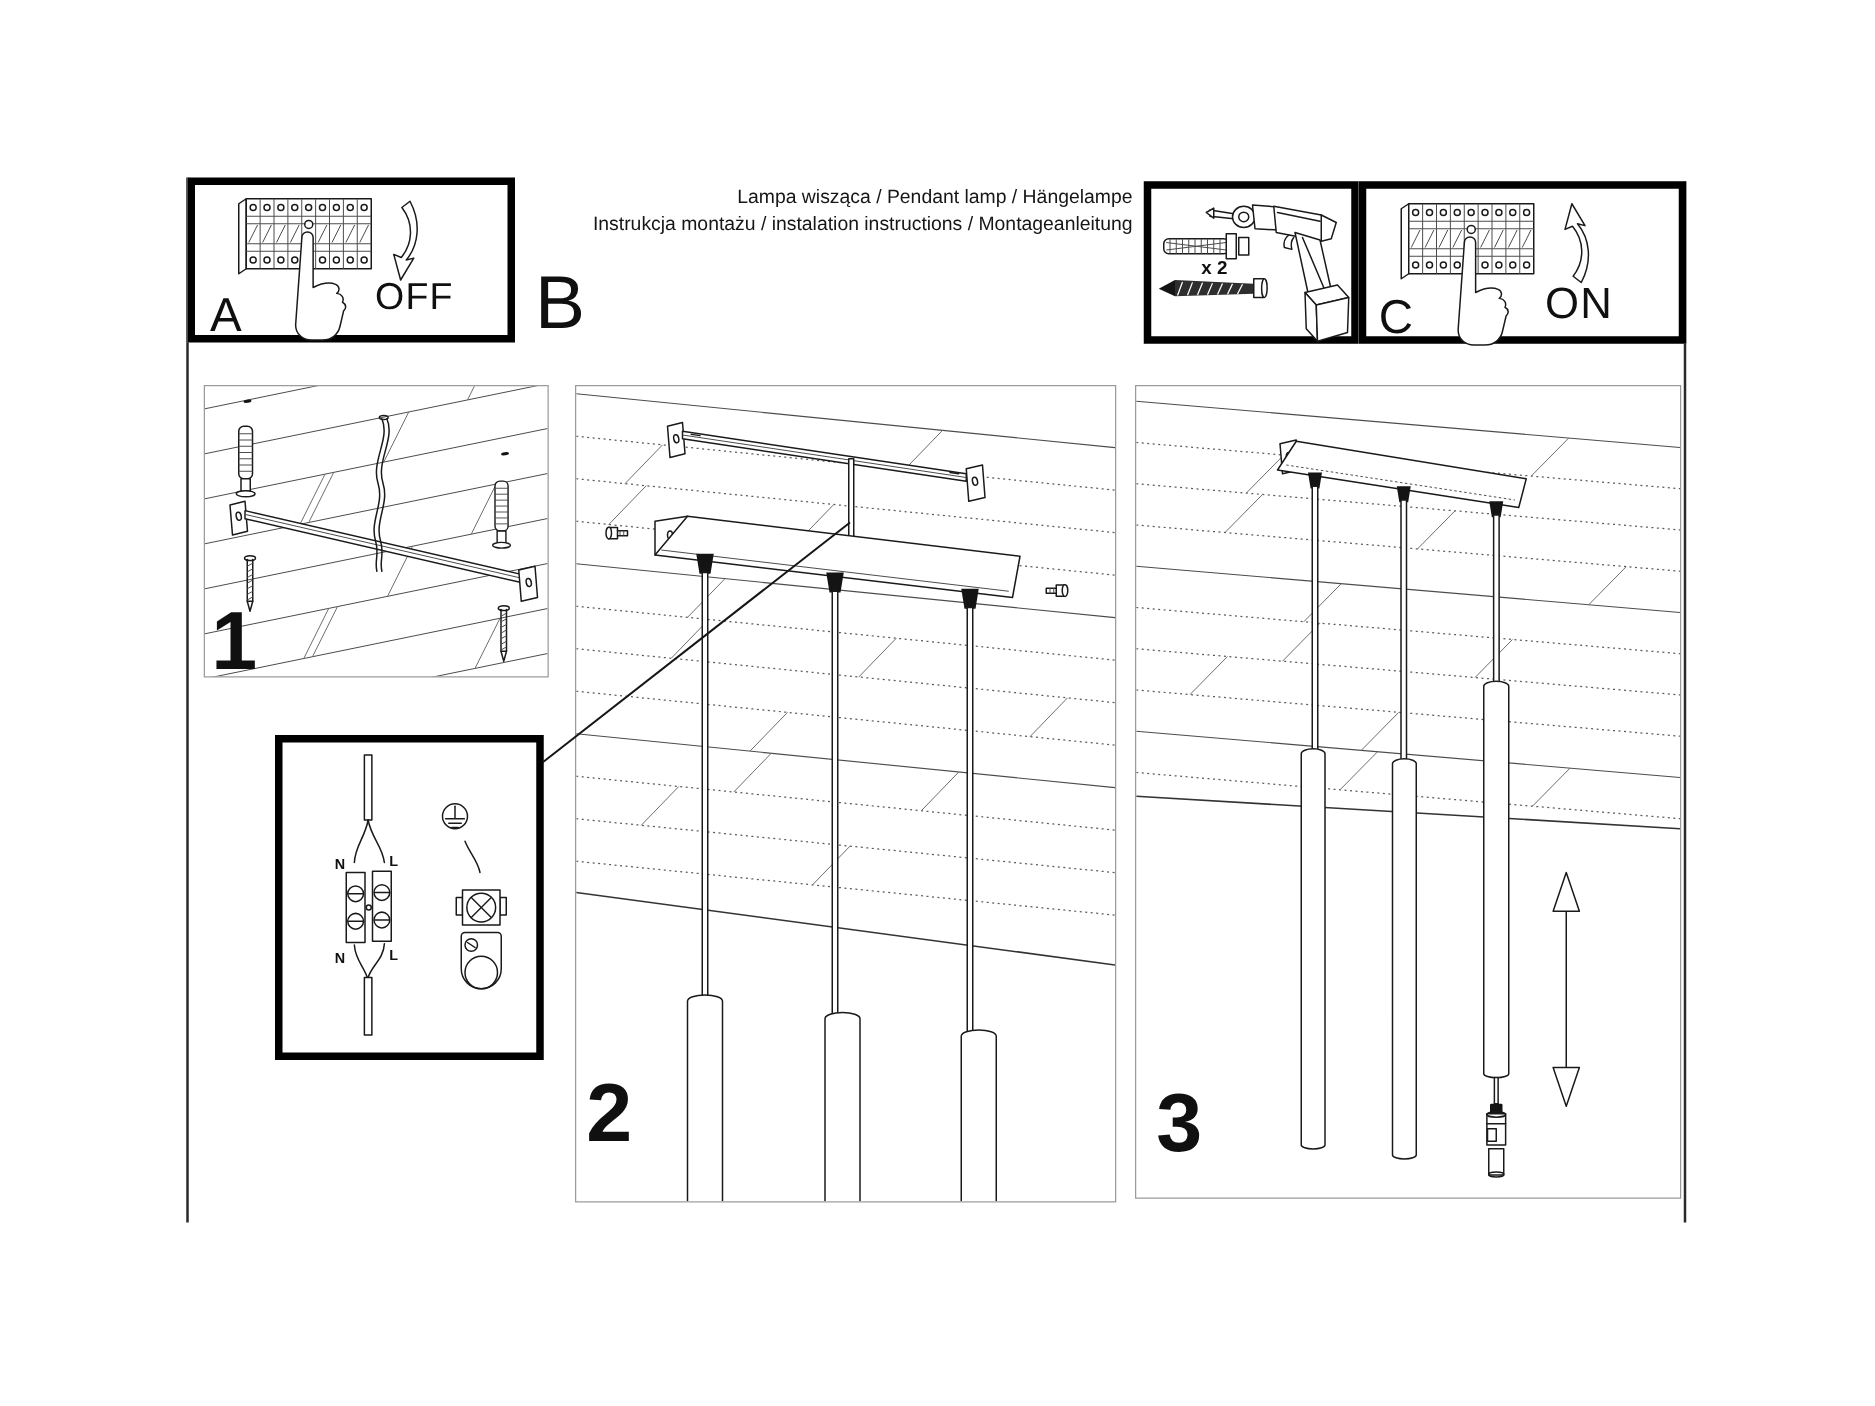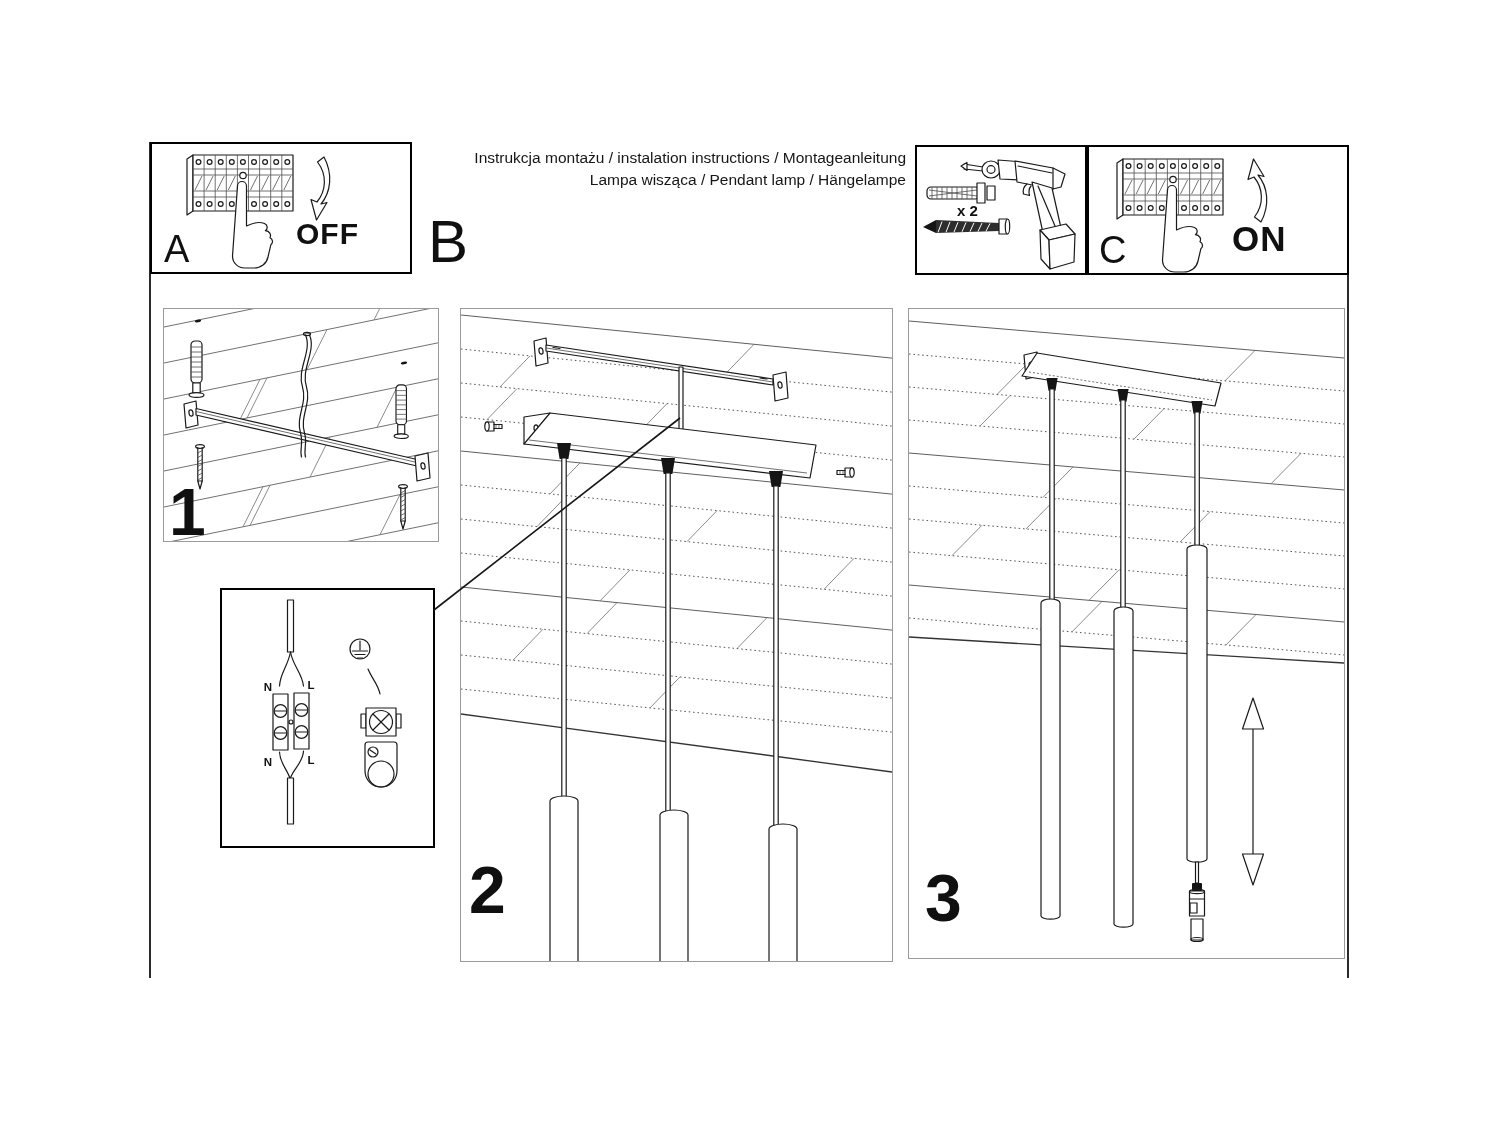--- a/index.html
+++ b/index.html
@@ -1,48 +1,48 @@
 <!DOCTYPE html>
 <html><head>
 <meta charset="utf-8">
 <style>
   html,body{margin:0;padding:0;background:#e9e9e9;}
   .page{position:relative;width:1500px;height:1125px;background:#fff;overflow:hidden;
         font-family:"Liberation Sans","DejaVu Sans",sans-serif;color:#111;}
   .abs{position:absolute;}
   .box{position:absolute;background:#fff;box-sizing:border-box;}
-  .b2{border:2px solid #000000;}
+  .b2{border:6px solid #000000;}
   .b1{border:1px solid #9b9b9b;}
   .frame{position:absolute;width:2px;background:#2a2a2a;}
   .lbl{position:absolute;line-height:1;color:#101010;white-space:nowrap;}
   .letter{font-size:38px;font-weight:400;}
   .bigletter{font-size:60px;font-weight:400;}
-  .switchlbl{font-size:30px;font-weight:700;letter-spacing:1px;}
+  .switchlbl{font-size:30px;font-weight:400;letter-spacing:1px;}
   .num{font-size:66px;font-weight:700;}
   .qty{font-size:15px;font-weight:700;}
   .header{position:absolute;left:380px;top:147px;width:526px;text-align:right;
           font-size:15.5px;line-height:22px;color:#161616;}
   svg{position:absolute;overflow:hidden;}
   .s{stroke:#1a1a1a;fill:none;stroke-width:1.2;stroke-linecap:round;stroke-linejoin:round;}
   .sw{stroke:#1a1a1a;fill:#ffffff;stroke-width:1.2;stroke-linejoin:round;}
   .thin{stroke:#4c4c4c;stroke-width:0.8;fill:none;}
   .blk{fill:#141414;stroke:none;}
   .wiretxt{font-family:"Liberation Sans","DejaVu Sans",sans-serif;font-size:11.5px;font-weight:700;fill:#111;}
 </style>
 </head>
 <body>
 
 <div class="page">
 
   <div class="frame" style="left:149px;top:142px;height:836px;"></div>
   <div class="frame" style="left:1347px;top:145px;height:833px;"></div>
 
   <div class="header">
+    <div>Lampa wisząca / Pendant lamp / Hängelampe</div>
     <div>Instrukcja montażu / instalation instructions / Montageanleitung</div>
-    <div>Lampa wisząca / Pendant lamp / Hängelampe</div>
   </div>
 
   <div class="box b2" style="left:150px;top:142px;width:262px;height:132px;">
     <svg style="left:33px;top:6px;" width="112" height="122" viewBox="0 0 112 122">
       <polygon class="sw" points="2,9 8,5 8,61 2,65"></polygon>
       <rect class="sw" x="8" y="5" width="100" height="56" stroke-width="1.4"></rect>
       <line class="thin" x1="8" y1="19" x2="108" y2="19"></line>
       <line class="thin" x1="8" y1="25" x2="108" y2="25"></line>
       <line class="thin" x1="8" y1="41" x2="108" y2="41"></line>
       <line class="thin" x1="8" y1="47" x2="108" y2="47"></line>

